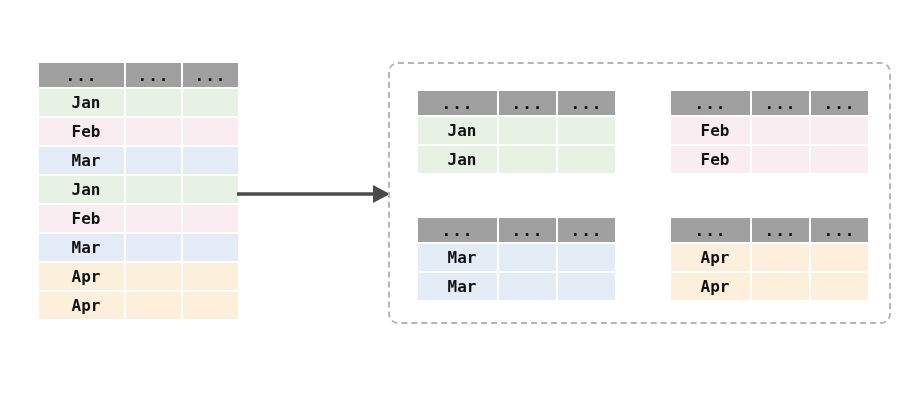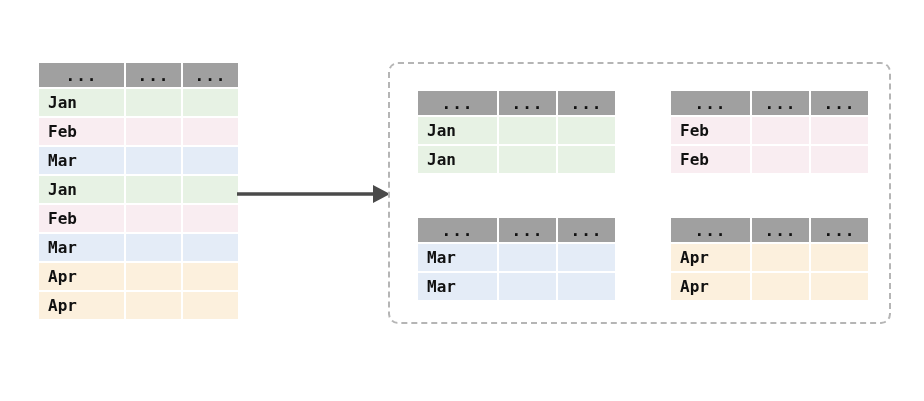--- a/index.html
+++ b/index.html
@@ -32,21 +32,21 @@
   table.tbl td {
     height: 27px;
     font-weight: bold;
     font-size: 16px;
     vertical-align: middle;
     border: 1px solid #ffffff;
     padding: 0;
   }
   table.tbl td.label {
     padding-left: 9px;
-    text-align: left;
+    text-align: center;
   }
   
   table.source th:nth-child(1), table.source td:nth-child(1) { width: 76px; }
   table.source th:nth-child(2), table.source td:nth-child(2) { width: 55px; }
   table.source th:nth-child(3), table.source td:nth-child(3) { width: 55px; }
   table.source { left: 38px; top: 62px; }
 
   
   table.group th:nth-child(1), table.group td:nth-child(1) { width: 70px; }
   table.group th:nth-child(2), table.group td:nth-child(2) { width: 57px; }

